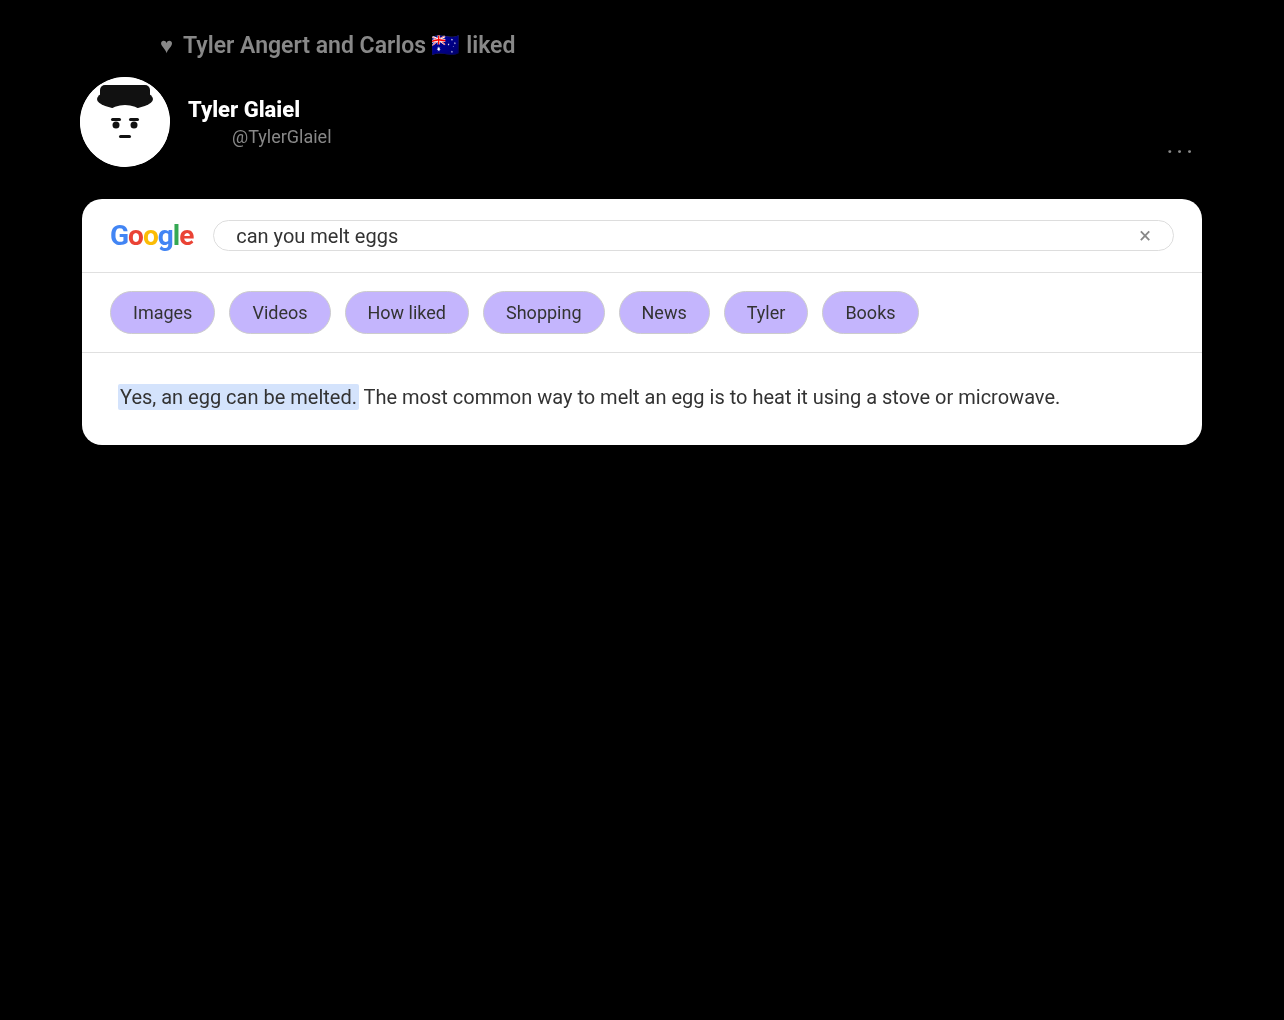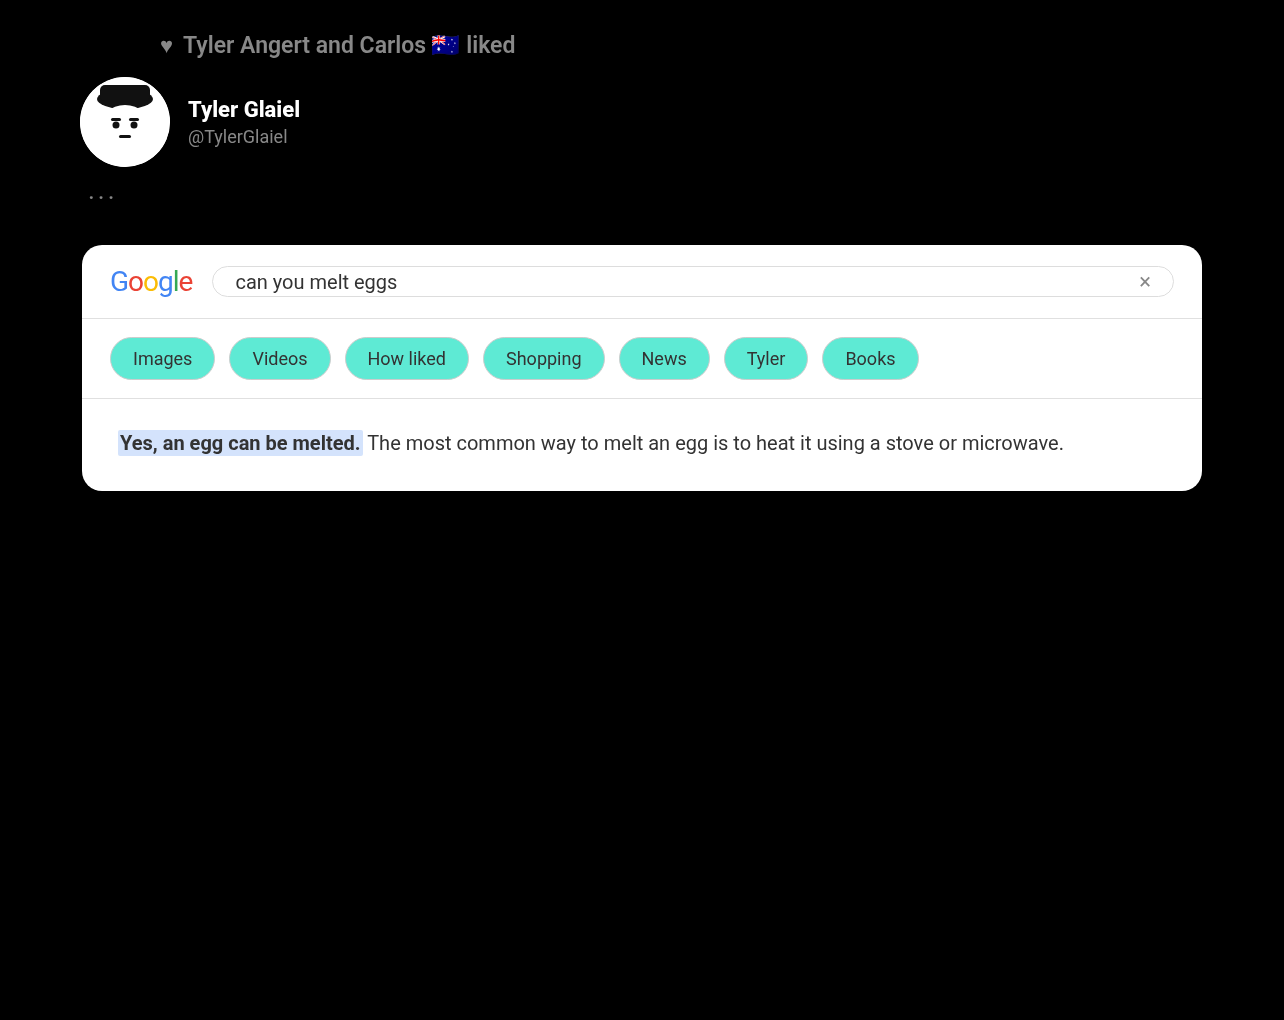--- a/index.html
+++ b/index.html
@@ -36,25 +36,24 @@
     }
 
     .liked-text {
       color: #888;
       font-size: 23px;
       font-weight: 600;
     }
 
     .author-row {
       display: flex;
-      align-items: flex-start;
+      align-items: flex-end;
       justify-content: space-between;
       margin-bottom: 32px;
       padding-left: 0;
-      flex-direction: column;
     }
 
     .author-left {
       display: flex;
       align-items: center;
       gap: 18px;
     }
 
     .avatar {
       width: 90px;
@@ -82,20 +81,21 @@
     .author-name {
       color: #fff;
       font-size: 22px;
       font-weight: 800;
     }
 
     .author-handle {
       color: #888;
       font-size: 18px;
       font-weight: 400;
+      margin-left: 44px;
     }
 
     .more-dots {
       color: #888;
       font-size: 26px;
       letter-spacing: 3px;
       cursor: pointer;
       padding: 8px;
     }
 
@@ -120,21 +120,21 @@
     .google-search-bar {
       display: flex;
       align-items: center;
       padding: 20px 28px;
       border-bottom: 1px solid #e0e0e0;
       gap: 20px;
     }
 
     .google-logo {
       font-size: 28px;
-      font-weight: 400;
+      font-weight: 700;
       letter-spacing: -1px;
       flex-shrink: 0;
     }
 
     .google-logo .g { color: #4285F4; }
     .google-logo .o1 { color: #EA4335; }
     .google-logo .o2 { color: #FBBC05; }
     .google-logo .g2 { color: #4285F4; }
     .google-logo .l { color: #34A853; }
     .google-logo .e { color: #EA4335; }
@@ -171,35 +171,35 @@
     }
 
     .pill {
       border: 1.5px solid #ccc;
       border-radius: 24px;
       padding: 10px 22px;
       font-size: 18px;
       color: #333;
       cursor: pointer;
       white-space: nowrap;
-      background: #5eead4;
+      background: #c4b5fd;
     }
 
     .google-result {
       padding: 28px 36px 32px 36px;
     }
 
     .result-text {
       color: #333;
       font-size: 20px;
       line-height: 1.6;
     }
 
     .result-bold {
-      font-weight: 700;
+      font-weight: 400;
       background: #d4e3fc;
       padding: 1px 2px;
       border-radius: 2px;
     }
   </style>
 </head>
 <body>
 
 <div class="tweet-container">
 

